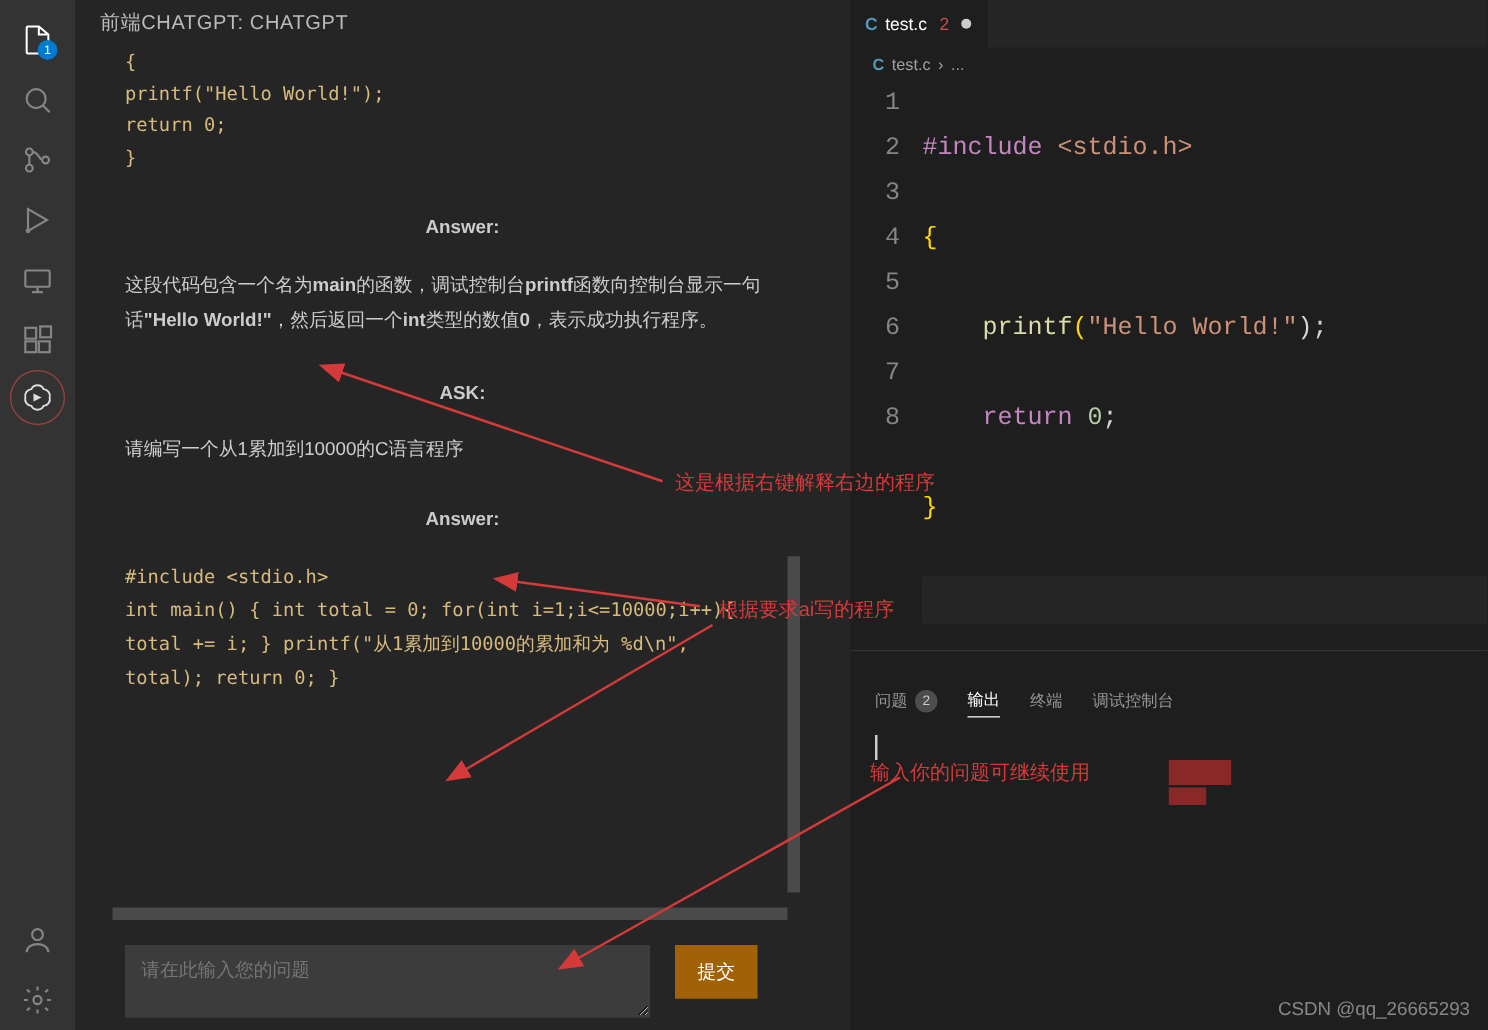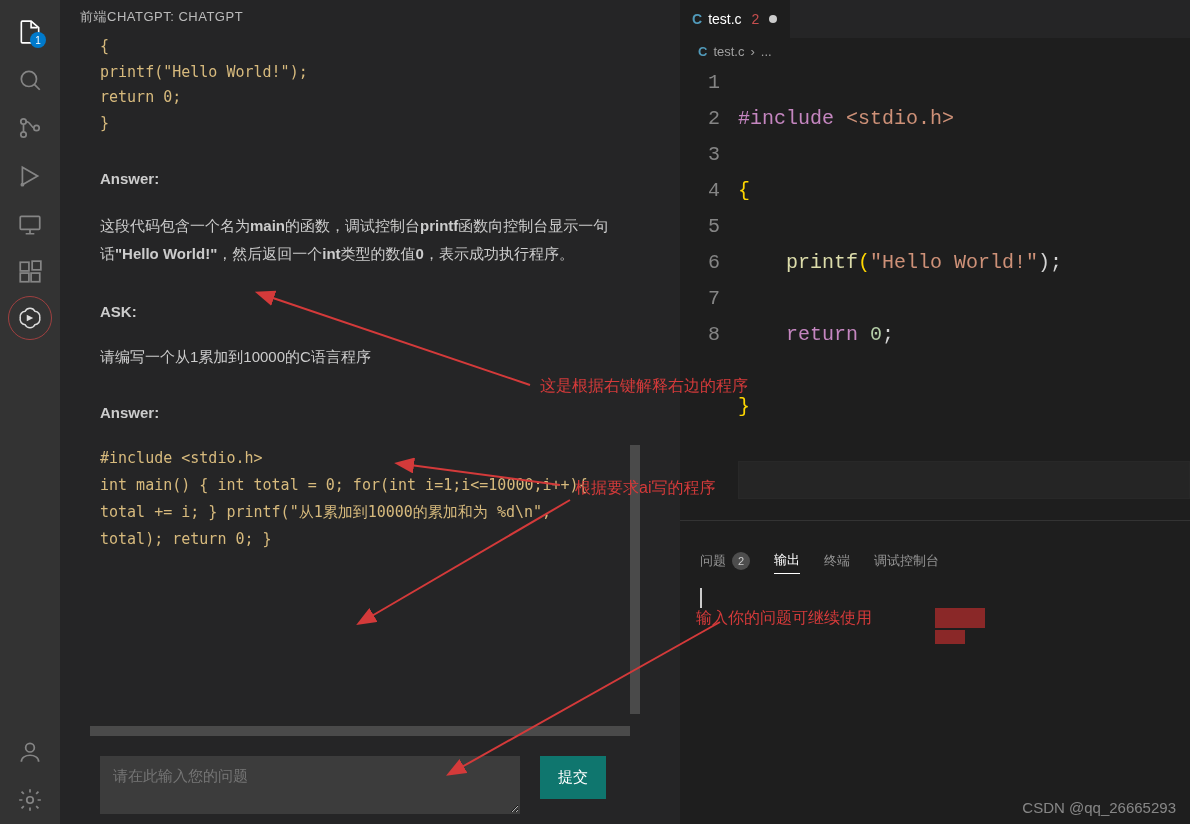--- a/index.html
+++ b/index.html
@@ -66,35 +66,35 @@
   left: 60px;
   top: 0;
   width: 620px;
   height: 100%;
   background: #252526;
   display: flex;
   flex-direction: column;
 }
 .panel-header {
   padding: 8px 20px;
-  font-size: 13px;
+  font-size: 16px;
   color: #bbbbbb;
   letter-spacing: 0.5px;
 }
 .chat-content {
   flex: 1;
   padding: 0 40px;
   overflow: hidden;
   font-size: 15px;
   line-height: 1.7;
   color: #d7ba7d;
   font-family: Consolas, monospace;
 }
 .chat-content .code-snippet { color: #d7ba7d; margin-bottom: 10px; }
-.chat-content .section-label { color: #cccccc; font-weight: bold; margin: 30px 0 20px; font-family: "Segoe UI", sans-serif; }
+.chat-content .section-label { color: #cccccc; font-weight: bold; margin: 30px 0 20px; font-family: "Segoe UI", sans-serif; text-align: center; }
 .chat-content .answer-text { color: #cccccc; font-family: "Microsoft YaHei", sans-serif; line-height: 1.9; }
 .chat-content .answer-text b { font-weight: bold; }
 .chat-content .ask-text { color: #cccccc; font-family: "Microsoft YaHei", sans-serif; }
 .chat-content .code-block { color: #d7ba7d; font-family: Consolas, monospace; line-height: 1.8; }
 
 .input-row {
   display: flex;
   padding: 20px 40px 10px;
   gap: 20px;
   align-items: flex-start;
@@ -104,21 +104,21 @@
   height: 58px;
   background: #3c3c3c;
   border: 1px solid #3c3c3c;
   color: #888;
   font-size: 15px;
   font-family: "Microsoft YaHei", sans-serif;
   padding: 10px 12px;
   resize: both;
 }
 .submit-btn {
-  background: #0f766e;
+  background: #a16207;
   color: #fff;
   border: none;
   padding: 12px 18px;
   font-size: 15px;
   cursor: pointer;
   font-family: "Microsoft YaHei", sans-serif;
 }
 .hscroll {
   height: 10px;
   background: #4a4a4a;

